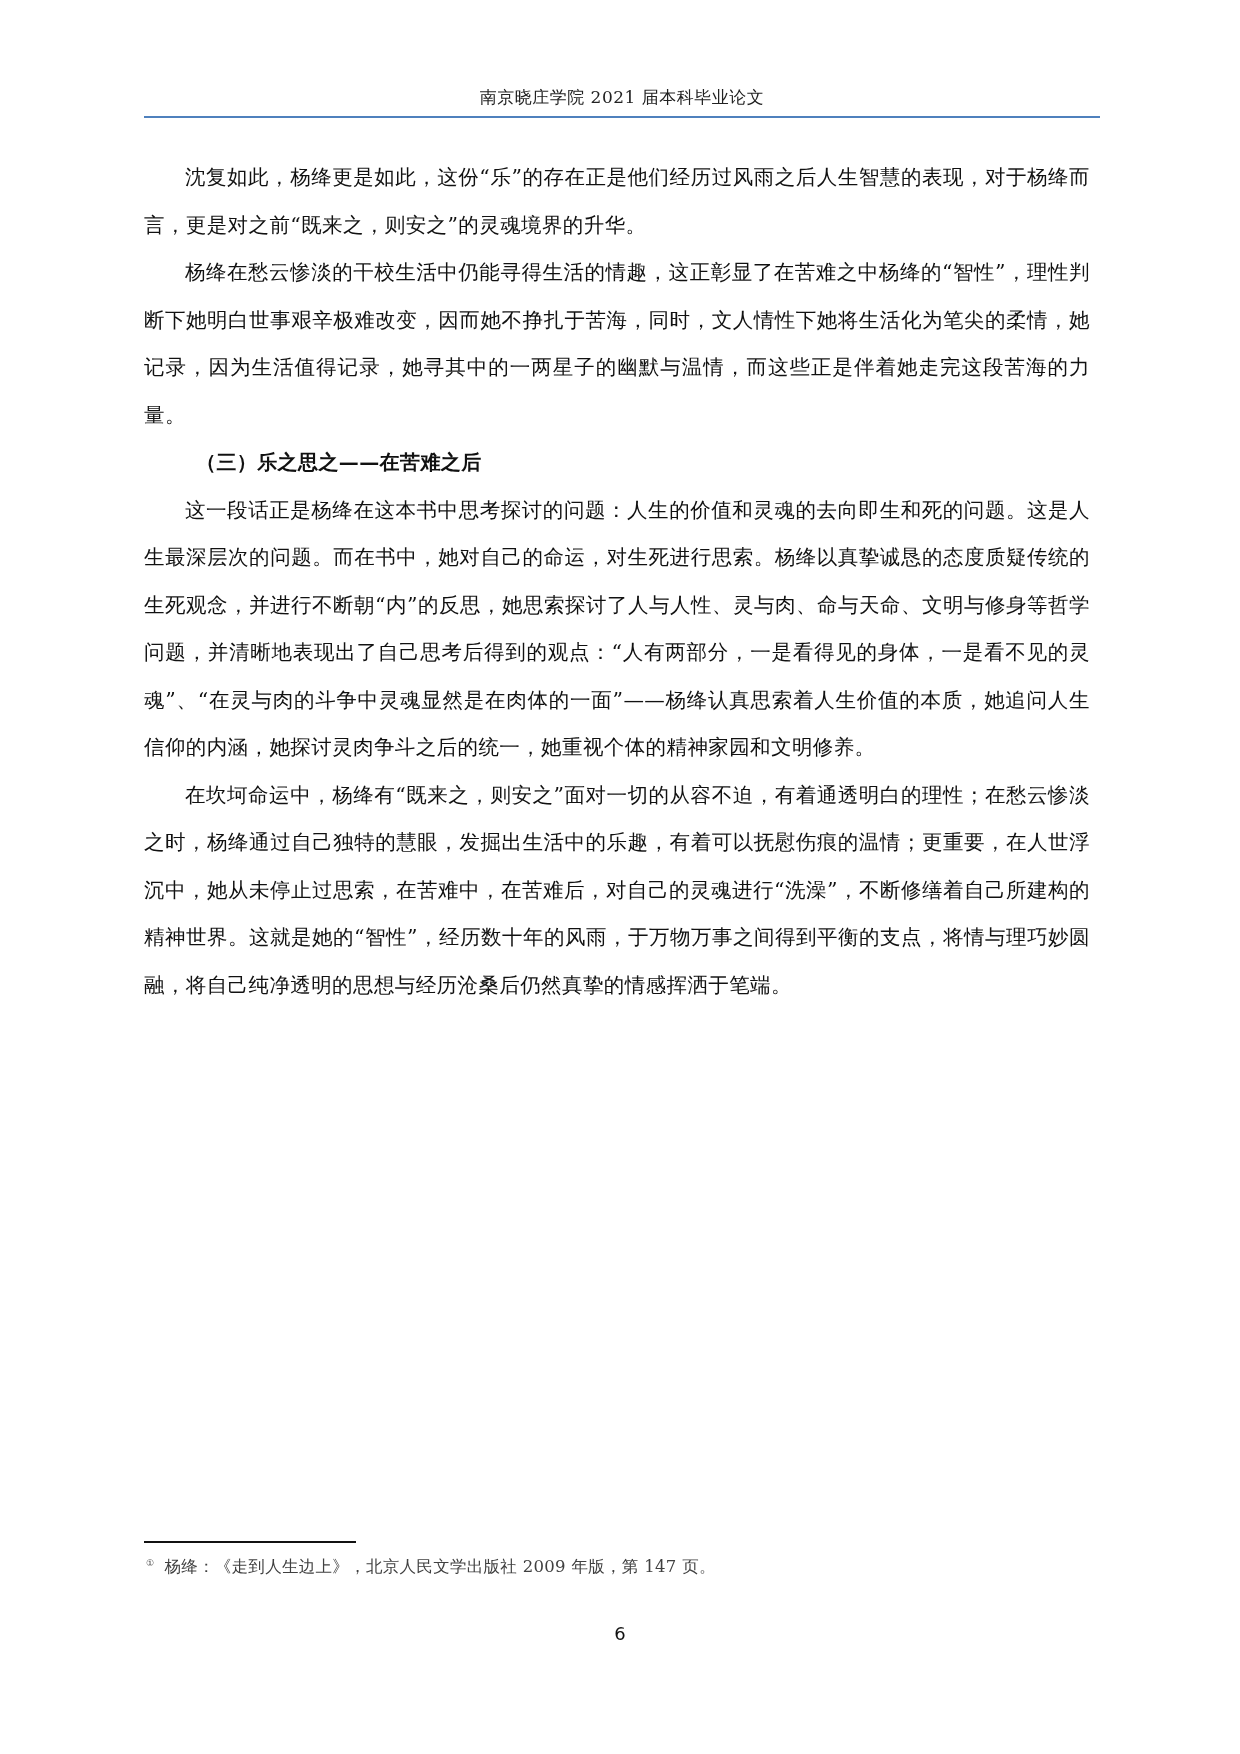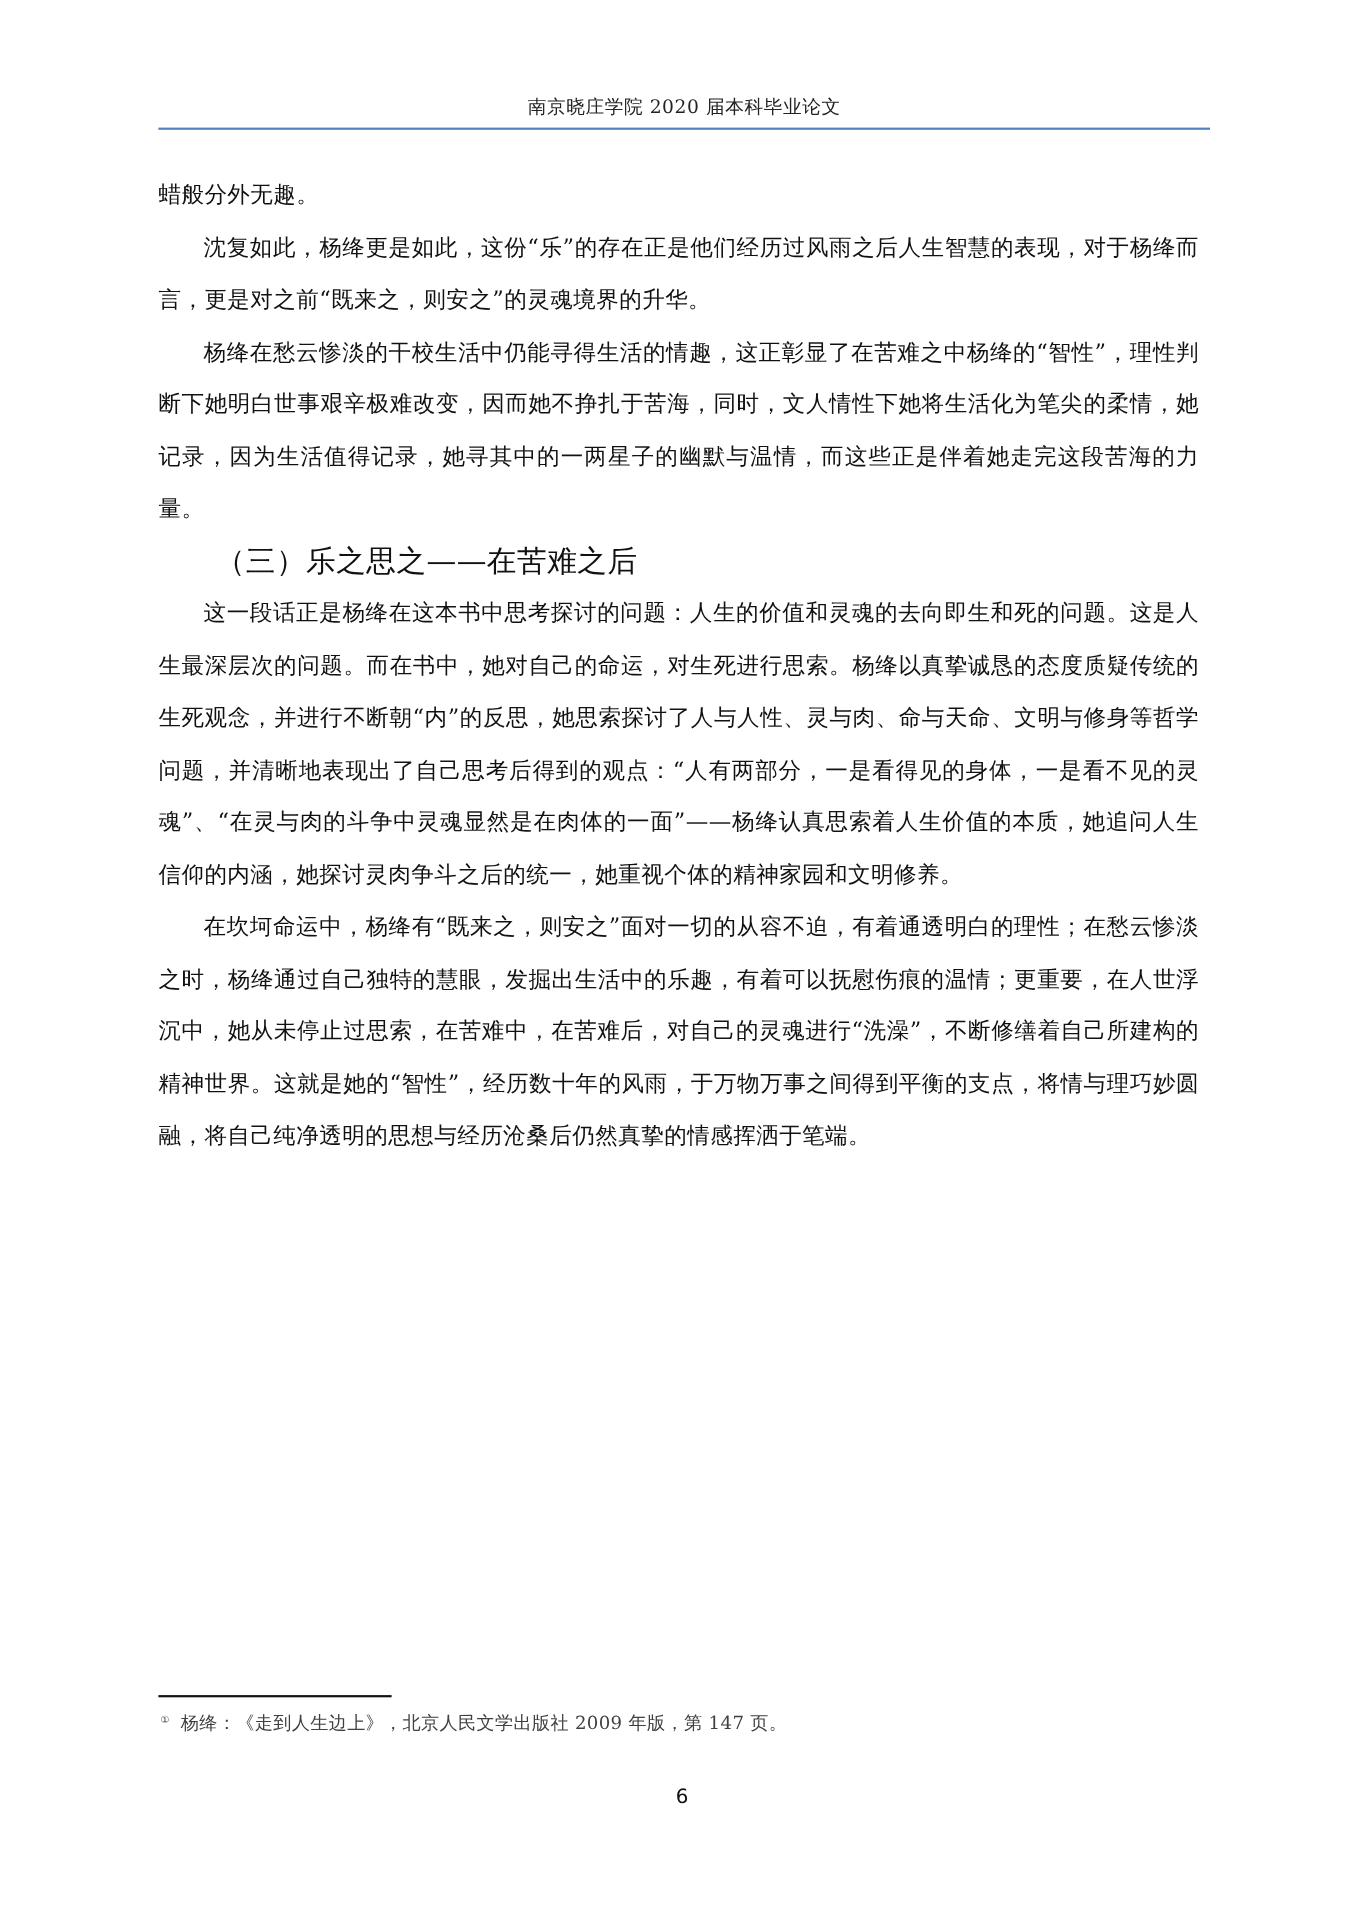--- a/index.html
+++ b/index.html
@@ -44,24 +44,24 @@
       line-height: 47.5px;
       margin: 0;
       text-align: justify;
       text-justify: inter-character;
       letter-spacing: 0.4px;
     }
     .para.indent {
       text-indent: 2em;
     }
     .section-heading {
-      font-size: 27px;
+      font-size: 20px;
       line-height: 47.5px;
       margin: 0;
-      font-weight: normal;
+      font-weight: bold;
       padding-left: 52px;
       letter-spacing: 0.4px;
     }
     sup.fn-ref {
       font-size: 10px;
       vertical-align: super;
       line-height: 0;
       margin-left: 4px;
     }
     .footnote-rule {
@@ -93,26 +93,25 @@
       text-align: center;
       font-family: "DejaVu Sans", "Liberation Sans", sans-serif;
       font-size: 18px;
       color: #111;
     }
   </style>
 </head>
 <body>
 
 <div class="page-header">
-  <span>南京晓庄学院 2020 届本科毕业论文</span>
+  <span>南京晓庄学院 2021 届本科毕业论文</span>
 </div>
 <div class="header-rule"></div>
 
 <div class="body-text">
-  <p class="para">蜡般分外无趣。</p>
   <p class="para indent">沈复如此，杨绛更是如此，这份“乐”的存在正是他们经历过风雨之后人生智慧的表现，对于杨绛而言，更是对之前“既来之，则安之”的灵魂境界的升华。</p>
   <p class="para indent">杨绛在愁云惨淡的干校生活中仍能寻得生活的情趣，这正彰显了在苦难之中杨绛的“智性”，理性判断下她明白世事艰辛极难改变，因而她不挣扎于苦海，同时，文人情性下她将生活化为笔尖的柔情，她记录，因为生活值得记录，她寻其中的一两星子的幽默与温情，而这些正是伴着她走完这段苦海的力量。</p>
 
   <p class="section-heading">（三）乐之思之——在苦难之后</p>
 
   <p class="para indent">这一段话正是杨绛在这本书中思考探讨的问题：人生的价值和灵魂的去向即生和死的问题。这是人生最深层次的问题。而在书中，她对自己的命运，对生死进行思索。杨绛以真挚诚恳的态度质疑传统的生死观念，并进行不断朝“内”的反思，她思索探讨了人与人性、灵与肉、命与天命、文明与修身等哲学问题，并清晰地表现出了自己思考后得到的观点：“人有两部分，一是看得见的身体，一是看不见的灵魂”、“在灵与肉的斗争中灵魂显然是在肉体的一面”——杨绛认真思索着人生价值的本质，她追问人生信仰的内涵，她探讨灵肉争斗之后的统一，她重视个体的精神家园和文明修养。</p>
   <p class="para indent">在坎坷命运中，杨绛有“既来之，则安之”面对一切的从容不迫，有着通透明白的理性；在愁云惨淡之时，杨绛通过自己独特的慧眼，发掘出生活中的乐趣，有着可以抚慰伤痕的温情；更重要，在人世浮沉中，她从未停止过思索，在苦难中，在苦难后，对自己的灵魂进行“洗澡”，不断修缮着自己所建构的精神世界。这就是她的“智性”，经历数十年的风雨，于万物万事之间得到平衡的支点，将情与理巧妙圆融，将自己纯净透明的思想与经历沧桑后仍然真挚的情感挥洒于笔端。</p>
 </div>
 
 <div class="footnote-rule"></div>

